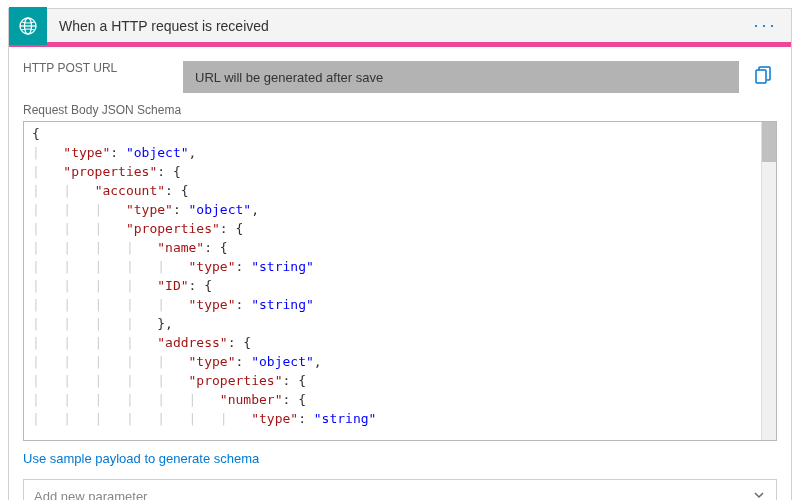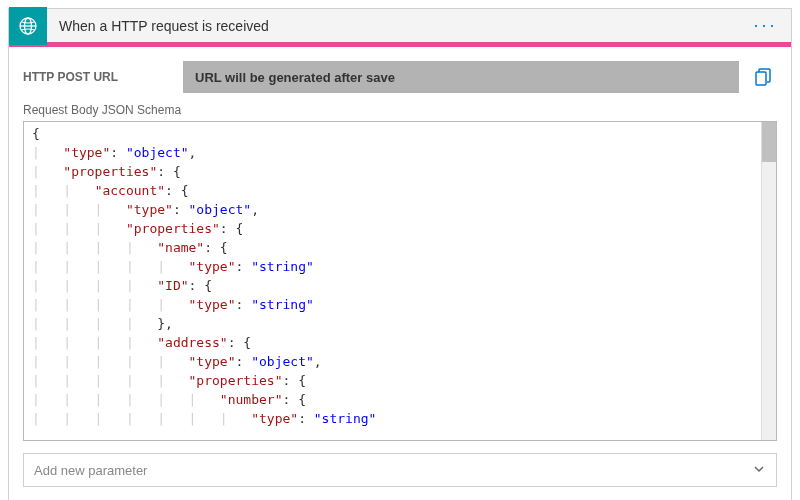--- a/index.html
+++ b/index.html
@@ -42,24 +42,22 @@
       color: #0078d4;
       font-size: 18px;
       letter-spacing: 2px;
       cursor: pointer;
     }
     .body {
       padding: 8px 14px 14px 14px;
     }
     .row {
       display: flex;
-      align-items: center;
       margin-top: 6px;
       gap: 10px;
-      font-weight: bold;
     }
     .row-label {
       width: 150px;
       font-size: 12px;
       color: #666;
       flex-shrink: 0;
     }
     .url-box {
       flex: 1;
       background: #b3b3b3;
@@ -193,20 +191,21 @@
           <div class="code-line"><span class="guide" style="width: auto;">|   |   |   |   |   </span><span class="key">"type"</span><span class="colon">: </span><span class="str">"object"</span><span class="brace">,</span></div>
           <div class="code-line"><span class="guide" style="width: auto;">|   |   |   |   |   </span><span class="key">"properties"</span><span class="colon">: </span><span class="brace">{</span></div>
           <div class="code-line"><span class="guide" style="width: auto;">|   |   |   |   |   |   </span><span class="key">"number"</span><span class="colon">: </span><span class="brace">{</span></div>
           <div class="code-line"><span class="guide" style="width: auto;">|   |   |   |   |   |   |   </span><span class="key">"type"</span><span class="colon">: </span><span class="str">"string"</span></div>
         </div>
       <div class="scrollbar">
         <div class="scrollbar-thumb"></div>
       </div>
     </div>
 
+    <a class="link">Use sample payload to generate schema</a>
 
     <div class="param-select">
       <span>Add new parameter</span>
       <span class="chev">
         <svg width="14" height="14" viewBox="0 0 14 14">
             <path d="M3 5 L7 9 L11 5" stroke="#666" stroke-width="1.5" fill="none"></path>
           </svg>
       </span>
     </div>
 

